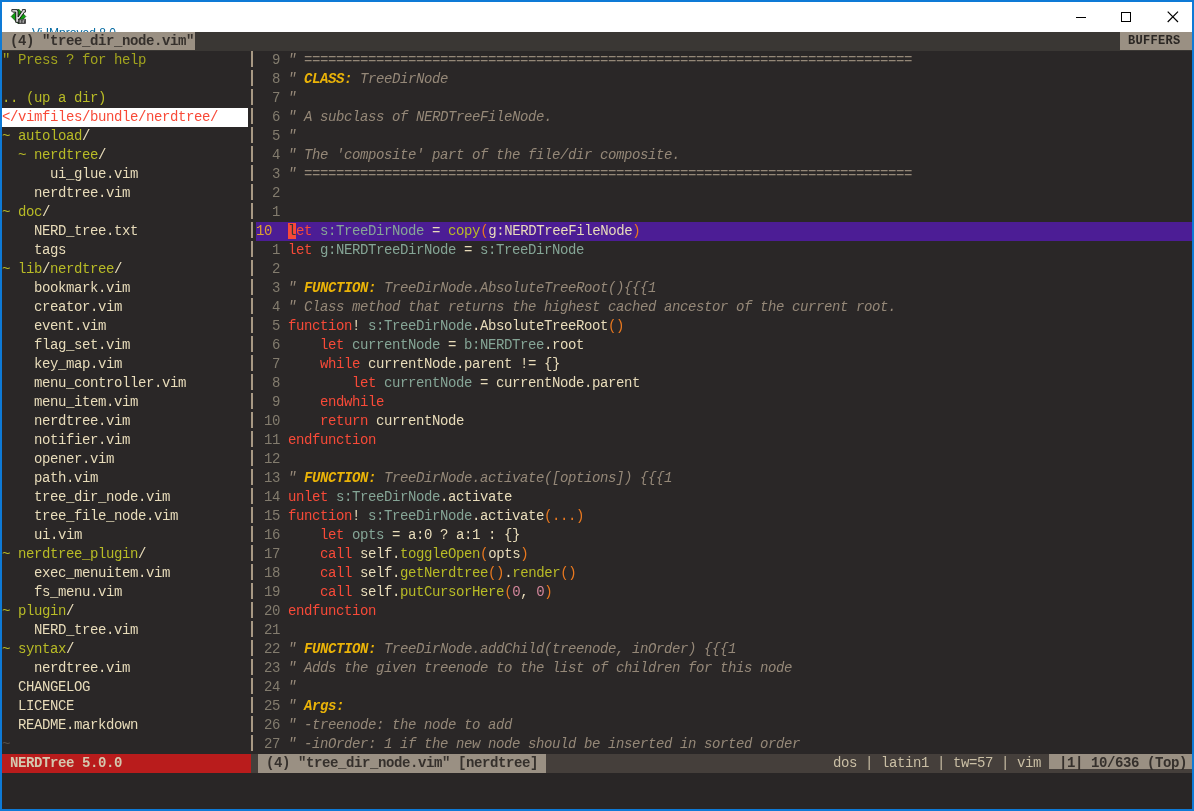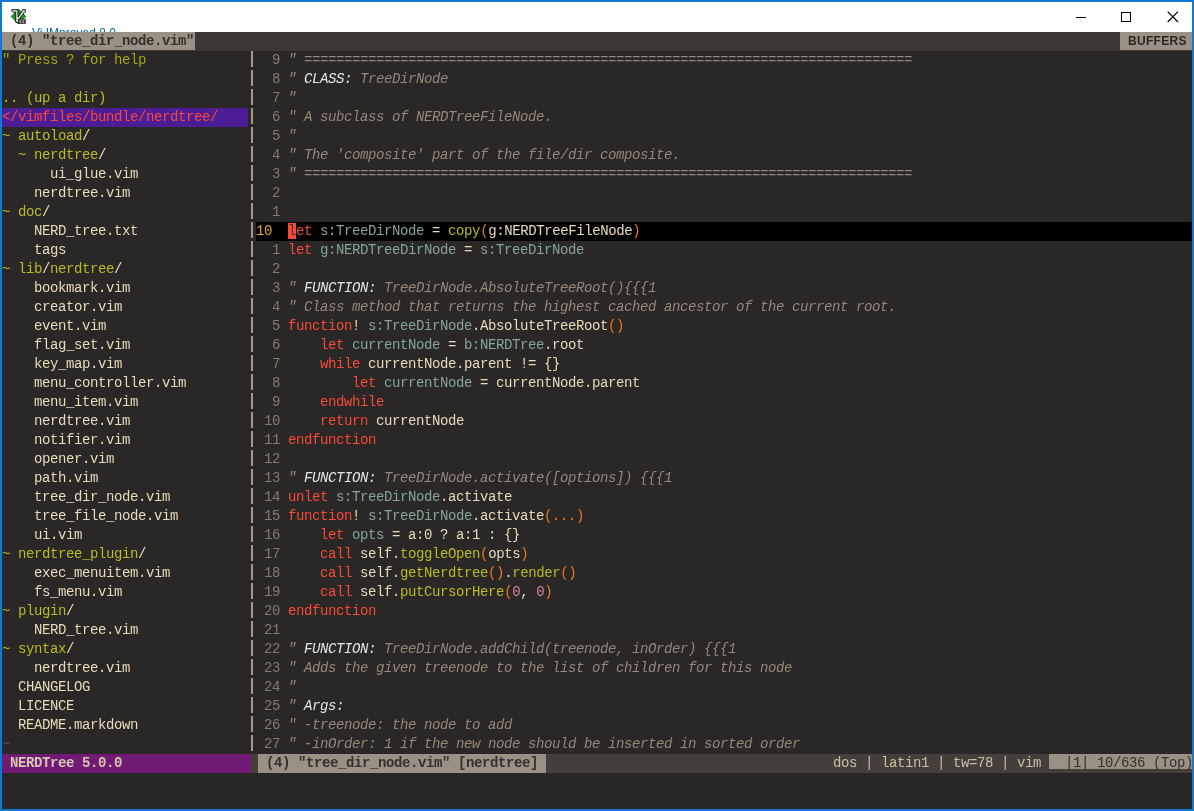--- a/index.html
+++ b/index.html
@@ -6,54 +6,54 @@
 #win{position:relative;width:1194px;height:811px;background:#2a2727;
   font-family:"Liberation Mono",monospace;}
 .bd{position:absolute;background:#0e7ad6;z-index:30}
 #title{position:absolute;left:2px;top:2px;width:1190px;height:30px;background:#ffffff}
 #title .txt{position:absolute;left:30px;top:24px;font-family:"Liberation Sans",sans-serif;
   font-size:12px;color:#0369a1;line-height:14px}
 #tabbar{position:absolute;left:2px;top:32px;width:1190px;height:19px;background:#3a3734}
 #tab1{position:absolute;left:0;top:0;width:193px;height:18px;background:#9a9083;
   color:#35302c;font-weight:bold;font-size:14px;letter-spacing:-0.4px;line-height:19px;white-space:pre;padding-left:8px}
 #buffers{position:absolute;right:0;top:0;width:72px;height:18px;background:#9a9083;
-  color:#2a2623;font-family:Liberation Sans, sans-serif;font-weight:bold;font-size:12px;
+  color:#2a2623;font-family:Liberation Mono, monospace;font-weight:bold;font-size:12px;
   line-height:19px;padding-left:8px;letter-spacing:0.3px}
 #side{position:absolute;left:2px;top:51px;width:246px;white-space:pre;
   font-size:14px;letter-spacing:-0.4px;line-height:19px}
 #ed{position:absolute;left:256px;top:51px;width:936px;white-space:pre;
   font-size:14px;letter-spacing:-0.4px;line-height:19px}
 .row{height:19px}
-.hl{background:#000000}
-.hls{background:#4c1d95}
+.hl{background:#4c1d95}
+.hls{background:#ffffff}
 #vsep{position:absolute;left:251px;top:51px;width:2px;height:703px;
   background:repeating-linear-gradient(#a89984 0 16px,transparent 16px 19px)}
 .h{color:#a2a41e}
 .g{color:#b8bb26;font-weight:normal}
 .r{color:#f84a38}
 .f{color:#e8dcba}
 .fb{color:#e8dcba;font-weight:normal}
 .e{color:#55504a}
 .t{color:#85a596}
 .o{color:#e8781f}
 .p{color:#d3869b}
 .c{color:#958878;font-style:italic}
-.cb{color:#e5e5e5;font-style:italic;font-weight:normal}
+.cb{color:#eab308;font-style:italic;font-weight:bold}
 .n{color:#837c6e}
 .cn{color:#dfa32e}
 .cur{background:#f84a38;color:#3a3734}
 #status{position:absolute;left:2px;top:754px;width:1190px;height:19px;background:#453f3b;
   font-size:14px;letter-spacing:-0.4px;line-height:19px;white-space:pre}
-#sl-left{position:absolute;left:0;top:0;width:249px;height:23px;background:#701a75;
+#sl-left{position:absolute;left:0;top:0;width:249px;height:23px;background:#b91c1c;
   color:#d4c8ae;font-weight:bold;padding-left:8px}
 #sl-mid{position:absolute;left:256px;top:0;width:288px;height:19px;background:#9a9083;
   color:#35302c;font-weight:bold;padding-left:8px}
 #sl-right{position:absolute;left:831px;top:0;color:#cabfa5}
 #sl-pos{position:absolute;left:1047px;top:0;width:143px;height:15px;background:#9a9083;
-  color:#35302c;font-weight:normal;padding-left:16px}
+  color:#35302c;font-weight:bold;padding-left:10px}
 #cmd{position:absolute;left:2px;top:773px;width:1190px;height:36px;background:#292626}
 </style></head>
 <body>
 <div id="win">
 <div class="bd" style="left:0;top:0;width:1194px;height:2px"></div>
 <div class="bd" style="left:0;top:0;width:2px;height:811px"></div>
 <div class="bd" style="left:1192px;top:0;width:2px;height:811px"></div>
 <div class="bd" style="left:0;top:809px;width:1194px;height:2px"></div>
 <div id="title">
       <svg width="17" height="17" viewBox="0 0 17 17" style="position:absolute;left:8px;top:6px">
@@ -74,16 +74,16 @@
       <div id="buffers">BUFFERS</div>
     </div>
 <div id="side"><div class="row"><span class="h">" Press ? for help</span></div><div class="row"></div><div class="row"><span class="g">.. (up a dir)</span></div><div class="row hls"><span class="r">&lt;/vimfiles/bundle/nerdtree/</span></div><div class="row"><span class="g">~ </span><span class="g">autoload</span><span class="f">/</span></div><div class="row"><span class="g">  ~ </span><span class="g">nerdtree</span><span class="f">/</span></div><div class="row"><span class="f">      ui_glue.vim</span></div><div class="row"><span class="f">    nerdtree.vim</span></div><div class="row"><span class="g">~ </span><span class="g">doc</span><span class="f">/</span></div><div class="row"><span class="f">    NERD_tree.txt</span></div><div class="row"><span class="f">    tags</span></div><div class="row"><span class="g">~ </span><span class="g">lib</span><span class="f">/</span><span class="g">nerdtree</span><span class="f">/</span></div><div class="row"><span class="f">    bookmark.vim</span></div><div class="row"><span class="f">    creator.vim</span></div><div class="row"><span class="f">    event.vim</span></div><div class="row"><span class="f">    flag_set.vim</span></div><div class="row"><span class="f">    key_map.vim</span></div><div class="row"><span class="f">    menu_controller.vim</span></div><div class="row"><span class="f">    menu_item.vim</span></div><div class="row"><span class="f">    nerdtree.vim</span></div><div class="row"><span class="f">    notifier.vim</span></div><div class="row"><span class="f">    opener.vim</span></div><div class="row"><span class="f">    path.vim</span></div><div class="row"><span class="f">    tree_dir_node.vim</span></div><div class="row"><span class="f">    tree_file_node.vim</span></div><div class="row"><span class="f">    ui.vim</span></div><div class="row"><span class="g">~ </span><span class="g">nerdtree_plugin</span><span class="f">/</span></div><div class="row"><span class="f">    exec_menuitem.vim</span></div><div class="row"><span class="f">    fs_menu.vim</span></div><div class="row"><span class="g">~ </span><span class="g">plugin</span><span class="f">/</span></div><div class="row"><span class="f">    NERD_tree.vim</span></div><div class="row"><span class="g">~ </span><span class="g">syntax</span><span class="f">/</span></div><div class="row"><span class="f">    nerdtree.vim</span></div><div class="row"><span class="f">  CHANGELOG</span></div><div class="row"><span class="f">  LICENCE</span></div><div class="row"><span class="f">  README.markdown</span></div><div class="row"><span class="e">~</span></div>
 </div>
 <div id="vsep"></div>
 <div id="ed"><div class="row"><span class="n">  9 </span><span class="c">" ============================================================================</span></div><div class="row"><span class="n">  8 </span><span class="c">" </span><span class="cb">CLASS:</span><span class="c"> TreeDirNode</span></div><div class="row"><span class="n">  7 </span><span class="c">"</span></div><div class="row"><span class="n">  6 </span><span class="c">" A subclass of NERDTreeFileNode.</span></div><div class="row"><span class="n">  5 </span><span class="c">"</span></div><div class="row"><span class="n">  4 </span><span class="c">" The 'composite' part of the file/dir composite.</span></div><div class="row"><span class="n">  3 </span><span class="c">" ============================================================================</span></div><div class="row"><span class="n">  2 </span></div><div class="row"><span class="n">  1 </span></div><div class="row hl"><span class="cn">10  </span><span class="cur">l</span><span class="r">et</span><span class="f"> </span><span class="t">s:TreeDirNode</span><span class="f"> = </span><span class="g">copy</span><span class="o">(</span><span class="f">g:NERDTreeFileNode</span><span class="o">)</span></div><div class="row"><span class="n">  1 </span><span class="r">let</span><span class="f"> </span><span class="t">g:NERDTreeDirNode</span><span class="f"> = </span><span class="t">s:TreeDirNode</span></div><div class="row"><span class="n">  2 </span></div><div class="row"><span class="n">  3 </span><span class="c">" </span><span class="cb">FUNCTION:</span><span class="c"> TreeDirNode.AbsoluteTreeRoot(){{{1</span></div><div class="row"><span class="n">  4 </span><span class="c">" Class method that returns the highest cached ancestor of the current root.</span></div><div class="row"><span class="n">  5 </span><span class="r">function</span><span class="f">! </span><span class="t">s:TreeDirNode</span><span class="f">.AbsoluteTreeRoot</span><span class="o">()</span></div><div class="row"><span class="n">  6 </span><span class="f">    </span><span class="r">let</span><span class="f"> </span><span class="t">currentNode</span><span class="f"> = </span><span class="t">b:NERDTree</span><span class="f">.root</span></div><div class="row"><span class="n">  7 </span><span class="f">    </span><span class="r">while</span><span class="f"> currentNode.parent != {}</span></div><div class="row"><span class="n">  8 </span><span class="f">        </span><span class="r">let</span><span class="f"> </span><span class="t">currentNode</span><span class="f"> = currentNode.parent</span></div><div class="row"><span class="n">  9 </span><span class="f">    </span><span class="r">endwhile</span></div><div class="row"><span class="n"> 10 </span><span class="f">    </span><span class="r">return</span><span class="f"> currentNode</span></div><div class="row"><span class="n"> 11 </span><span class="r">endfunction</span></div><div class="row"><span class="n"> 12 </span></div><div class="row"><span class="n"> 13 </span><span class="c">" </span><span class="cb">FUNCTION:</span><span class="c"> TreeDirNode.activate([options]) {{{1</span></div><div class="row"><span class="n"> 14 </span><span class="r">unlet</span><span class="f"> </span><span class="t">s:TreeDirNode</span><span class="f">.activate</span></div><div class="row"><span class="n"> 15 </span><span class="r">function</span><span class="f">! </span><span class="t">s:TreeDirNode</span><span class="f">.activate</span><span class="o">(...)</span></div><div class="row"><span class="n"> 16 </span><span class="f">    </span><span class="r">let</span><span class="f"> </span><span class="t">opts</span><span class="f"> = a:0 ? a:1 : {}</span></div><div class="row"><span class="n"> 17 </span><span class="f">    </span><span class="r">call</span><span class="f"> </span><span class="fb">self</span><span class="f">.</span><span class="g">toggleOpen</span><span class="o">(</span><span class="f">opts</span><span class="o">)</span></div><div class="row"><span class="n"> 18 </span><span class="f">    </span><span class="r">call</span><span class="f"> </span><span class="fb">self</span><span class="f">.</span><span class="g">getNerdtree</span><span class="o">()</span><span class="f">.</span><span class="g">render</span><span class="o">()</span></div><div class="row"><span class="n"> 19 </span><span class="f">    </span><span class="r">call</span><span class="f"> </span><span class="fb">self</span><span class="f">.</span><span class="g">putCursorHere</span><span class="o">(</span><span class="p">0</span><span class="f">, </span><span class="p">0</span><span class="o">)</span></div><div class="row"><span class="n"> 20 </span><span class="r">endfunction</span></div><div class="row"><span class="n"> 21 </span></div><div class="row"><span class="n"> 22 </span><span class="c">" </span><span class="cb">FUNCTION:</span><span class="c"> TreeDirNode.addChild(treenode, inOrder) {{{1</span></div><div class="row"><span class="n"> 23 </span><span class="c">" Adds the given treenode to the list of children for this node</span></div><div class="row"><span class="n"> 24 </span><span class="c">"</span></div><div class="row"><span class="n"> 25 </span><span class="c">" </span><span class="cb">Args:</span></div><div class="row"><span class="n"> 26 </span><span class="c">" -treenode: the node to add</span></div><div class="row"><span class="n"> 27 </span><span class="c">" -inOrder: 1 if the new node should be inserted in sorted order</span></div>
 </div>
 <div id="status">
 <div id="sl-left">NERDTree 5.0.0</div>
 <div id="sl-mid">(4) "tree_dir_node.vim" [nerdtree]</div>
-<div id="sl-right">dos | latin1 | tw=78 | vim</div>
+<div id="sl-right">dos | latin1 | tw=57 | vim</div>
 <div id="sl-pos">|1| 10/636 (Top)</div>
 </div>
 <div id="cmd"></div>
 </div>
 </body></html>

